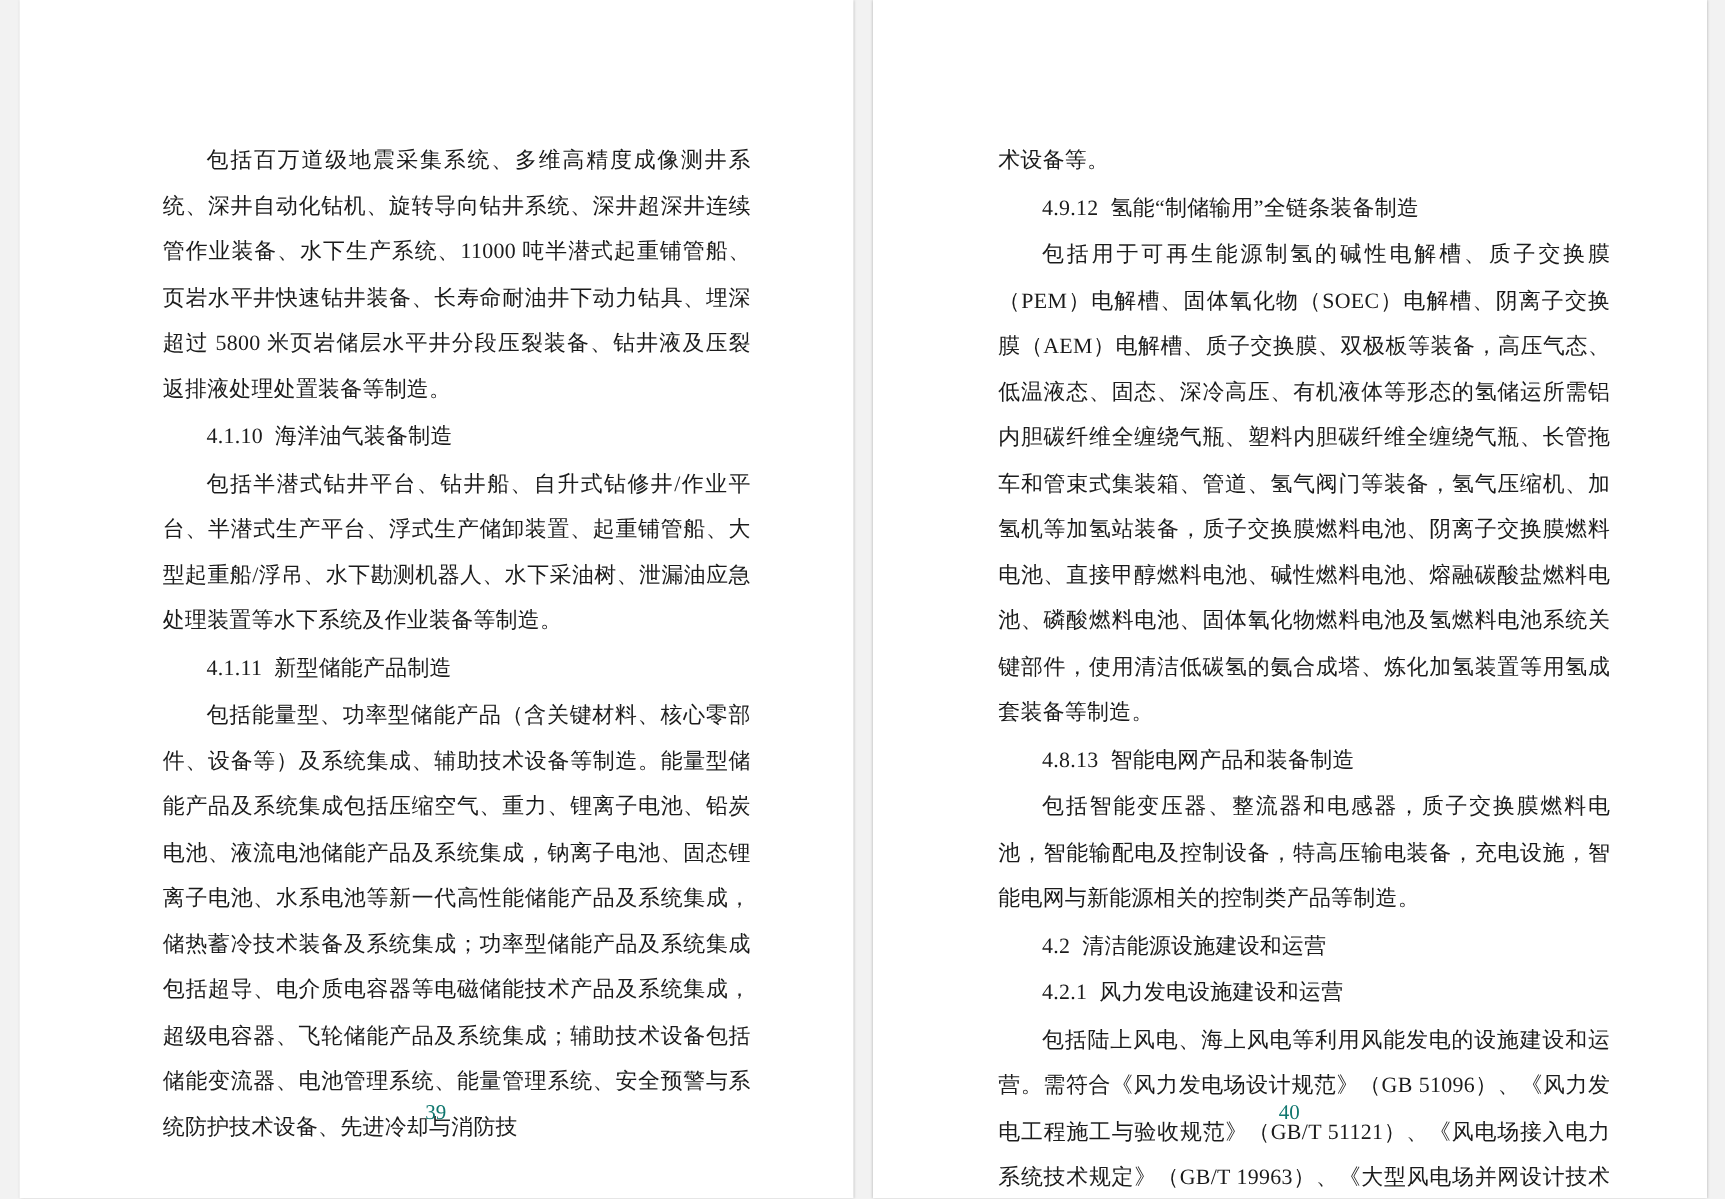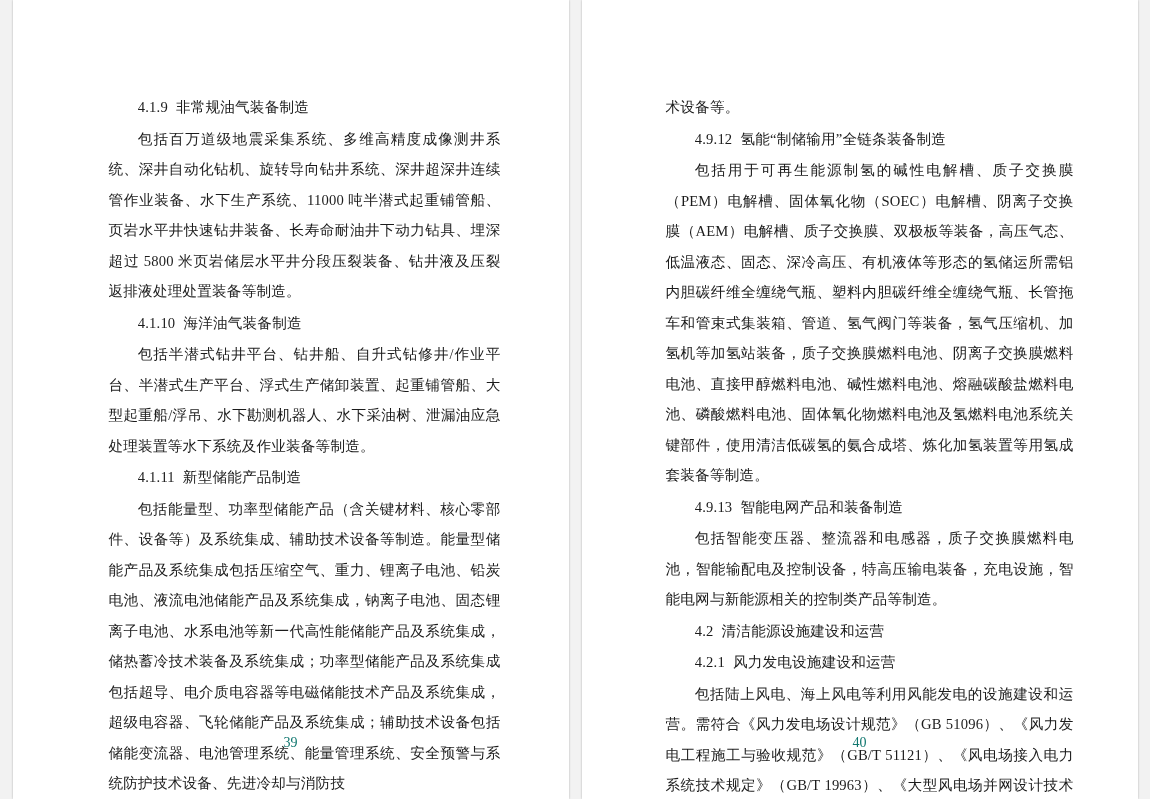--- a/index.html
+++ b/index.html
@@ -71,36 +71,35 @@
     font-family: "Liberation Serif", "DejaVu Serif", serif;
   }
 </style>
 </head>
 <body>
 
 <div class="viewer">
 
   <div class="page page-left">
     <div class="page-inner">
-      <p class="heading"><span class="num">4.1.9</span><span>非常规油气装备制造</span></p>
       <p class="indent">包括百万道级地震采集系统、多维高精度成像测井系统、深井自动化钻机、旋转导向钻井系统、深井超深井连续管作业装备、水下生产系统、11000 吨半潜式起重铺管船、页岩水平井快速钻井装备、长寿命耐油井下动力钻具、埋深超过 5800 米页岩储层水平井分段压裂装备、钻井液及压裂返排液处理处置装备等制造。</p>
       <p class="heading"><span class="num">4.1.10</span><span>海洋油气装备制造</span></p>
       <p class="indent">包括半潜式钻井平台、钻井船、自升式钻修井/作业平台、半潜式生产平台、浮式生产储卸装置、起重铺管船、大型起重船/浮吊、水下勘测机器人、水下采油树、泄漏油应急处理装置等水下系统及作业装备等制造。</p>
       <p class="heading"><span class="num">4.1.11</span><span>新型储能产品制造</span></p>
       <p class="indent">包括能量型、功率型储能产品（含关键材料、核心零部件、设备等）及系统集成、辅助技术设备等制造。能量型储能产品及系统集成包括压缩空气、重力、锂离子电池、铅炭电池、液流电池储能产品及系统集成，钠离子电池、固态锂离子电池、水系电池等新一代高性能储能产品及系统集成，储热蓄冷技术装备及系统集成；功率型储能产品及系统集成包括超导、电介质电容器等电磁储能技术产品及系统集成，超级电容器、飞轮储能产品及系统集成；辅助技术设备包括储能变流器、电池管理系统、能量管理系统、安全预警与系统防护技术设备、先进冷却与消防技</p>
     </div>
     <div class="pagenum">39</div>
   </div>
 
   <div class="page page-right">
     <div class="page-inner">
       <p>术设备等。</p>
       <p class="heading"><span class="num">4.9.12</span><span>氢能“制储输用”全链条装备制造</span></p>
       <p class="indent">包括用于可再生能源制氢的碱性电解槽、质子交换膜（PEM）电解槽、固体氧化物（SOEC）电解槽、阴离子交换膜（AEM）电解槽、质子交换膜、双极板等装备，高压气态、低温液态、固态、深冷高压、有机液体等形态的氢储运所需铝内胆碳纤维全缠绕气瓶、塑料内胆碳纤维全缠绕气瓶、长管拖车和管束式集装箱、管道、氢气阀门等装备，氢气压缩机、加氢机等加氢站装备，质子交换膜燃料电池、阴离子交换膜燃料电池、直接甲醇燃料电池、碱性燃料电池、熔融碳酸盐燃料电池、磷酸燃料电池、固体氧化物燃料电池及氢燃料电池系统关键部件，使用清洁低碳氢的氨合成塔、炼化加氢装置等用氢成套装备等制造。</p>
-      <p class="heading"><span class="num">4.9.13</span><span>智能电网产品和装备制造</span></p>
+      <p class="heading"><span class="num">4.8.13</span><span>智能电网产品和装备制造</span></p>
       <p class="indent">包括智能变压器、整流器和电感器，质子交换膜燃料电池，智能输配电及控制设备，特高压输电装备，充电设施，智能电网与新能源相关的控制类产品等制造。</p>
       <p class="heading"><span class="num">4.2</span><span>清洁能源设施建设和运营</span></p>
       <p class="heading"><span class="num">4.2.1</span><span>风力发电设施建设和运营</span></p>
       <p class="indent">包括陆上风电、海上风电等利用风能发电的设施建设和运营。需符合《风力发电场设计规范》（GB 51096）、《风力发电工程施工与验收规范》（GB/T 51121）、《风电场接入电力系统技术规定》（GB/T 19963）、《大型风电场并网设计技术规范》</p>
     </div>
     <div class="pagenum">40</div>
   </div>
 
 </div>
 

